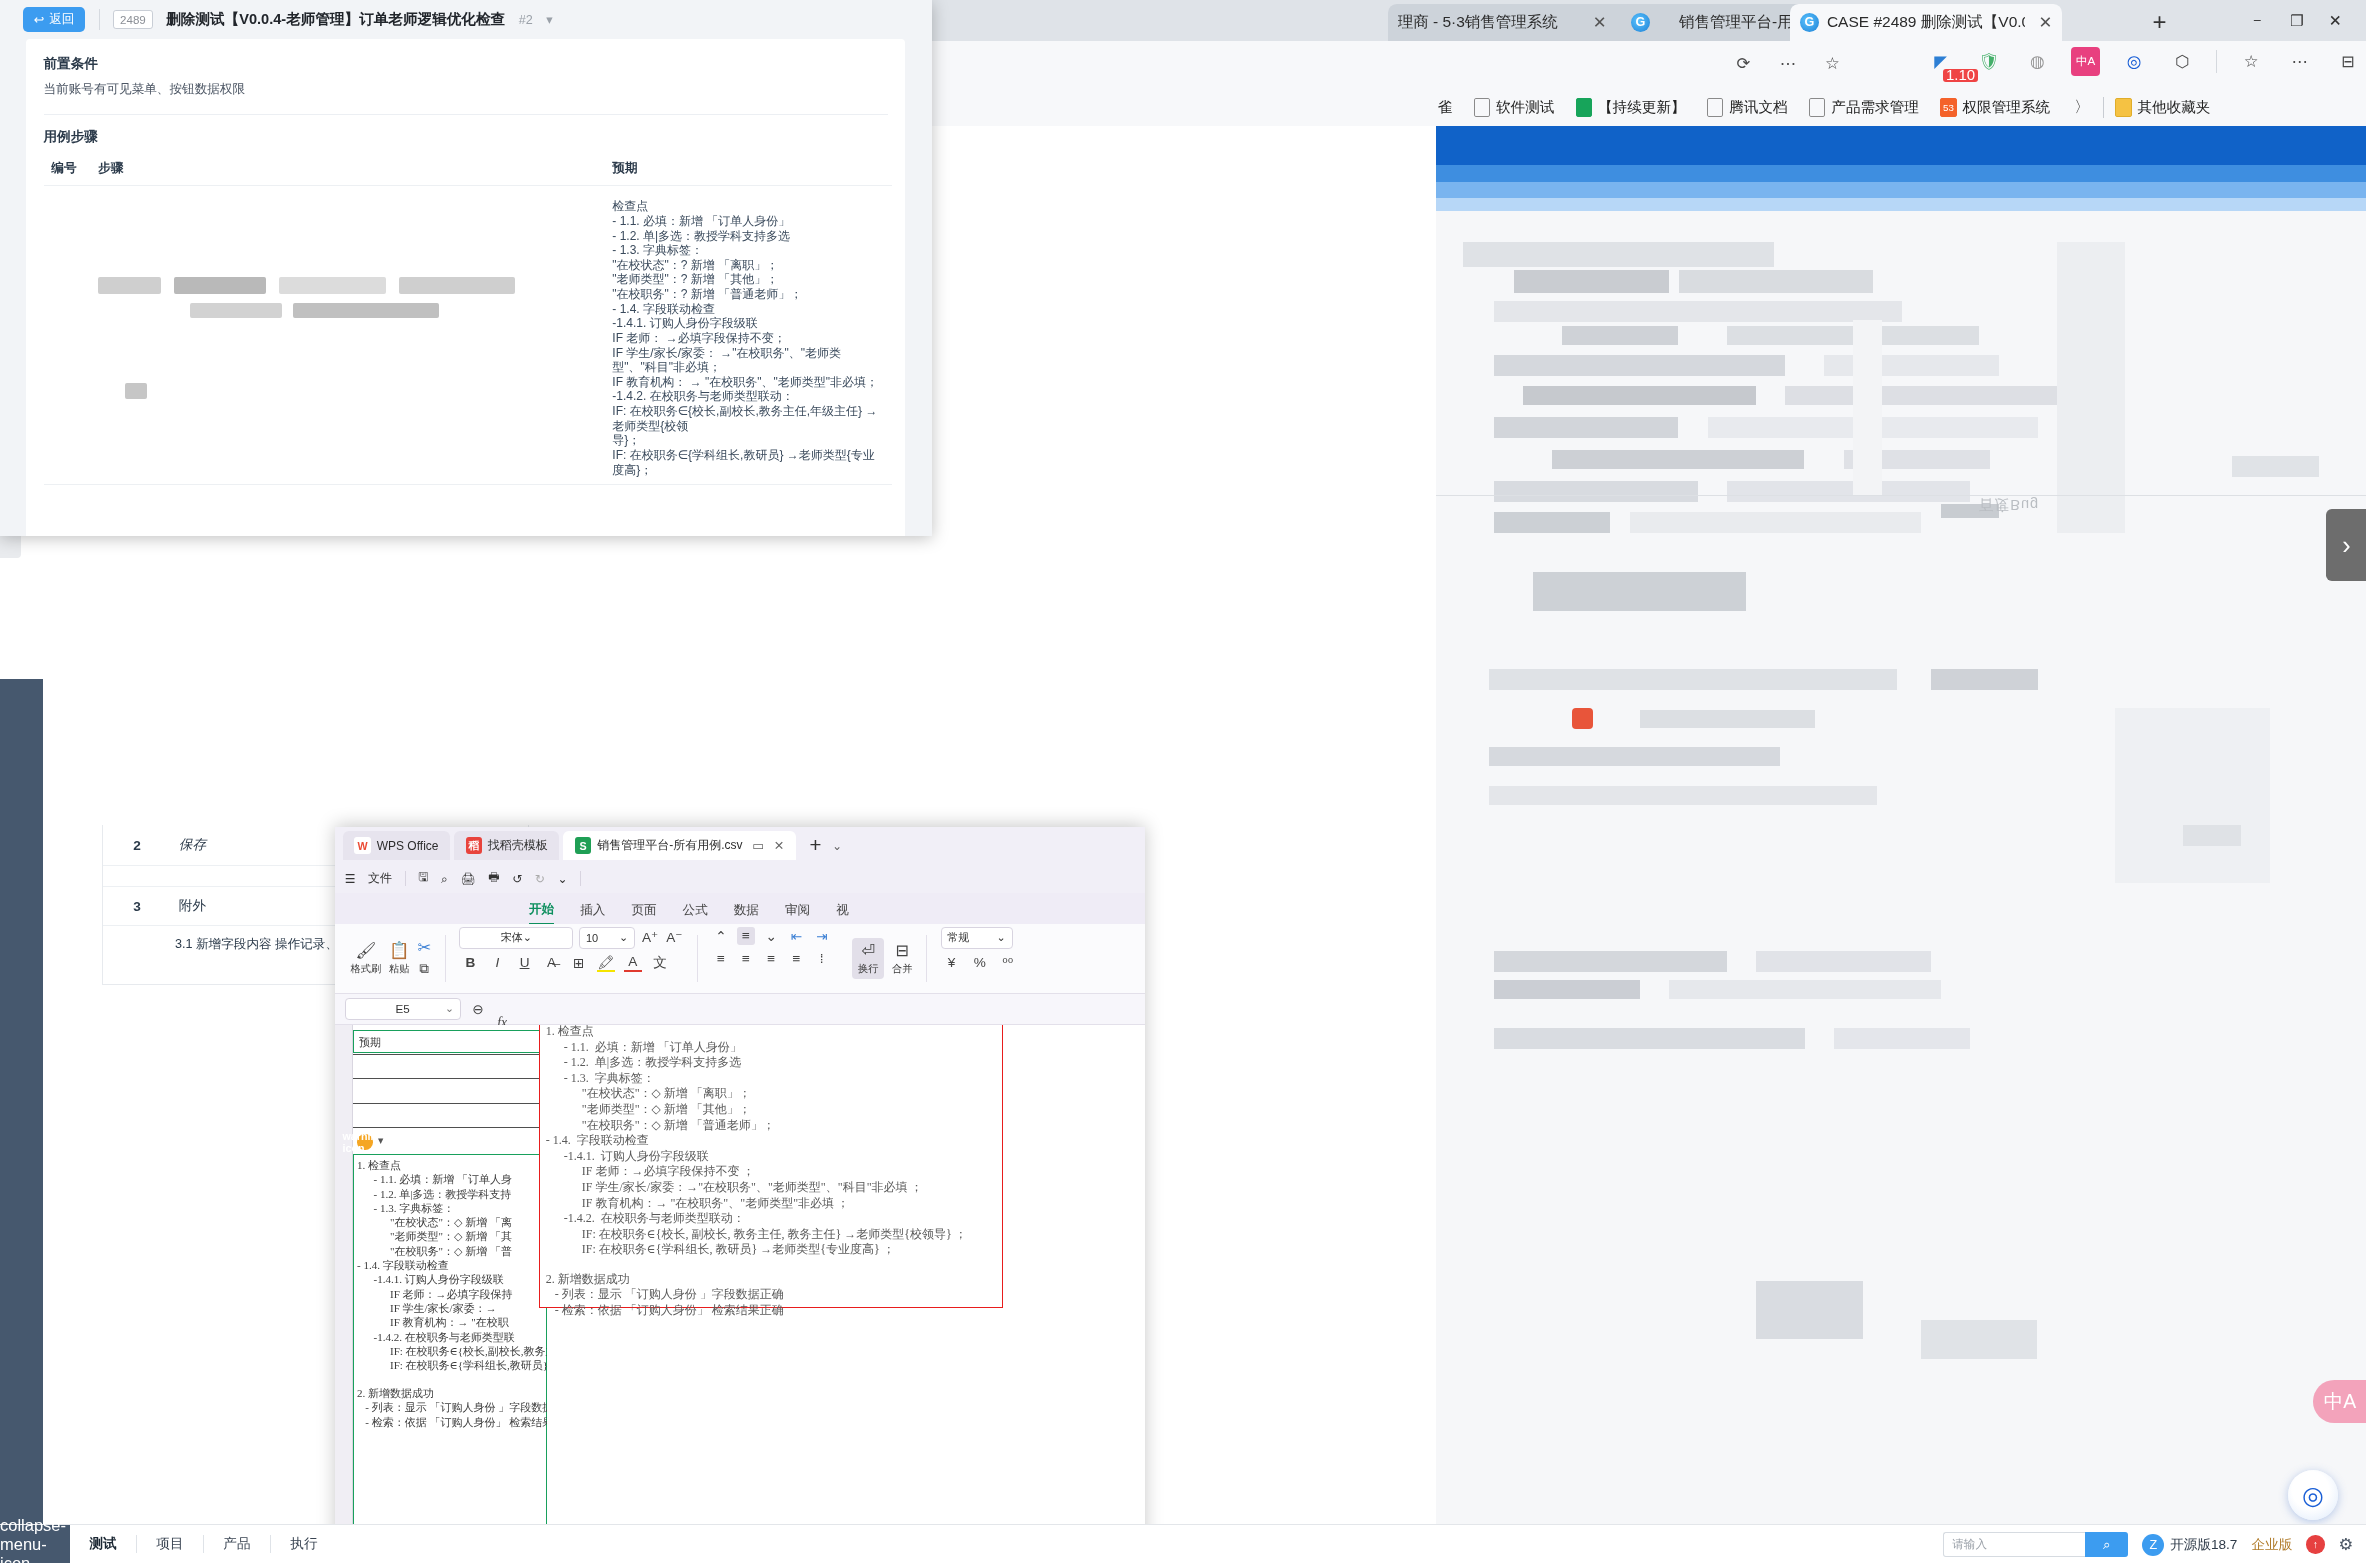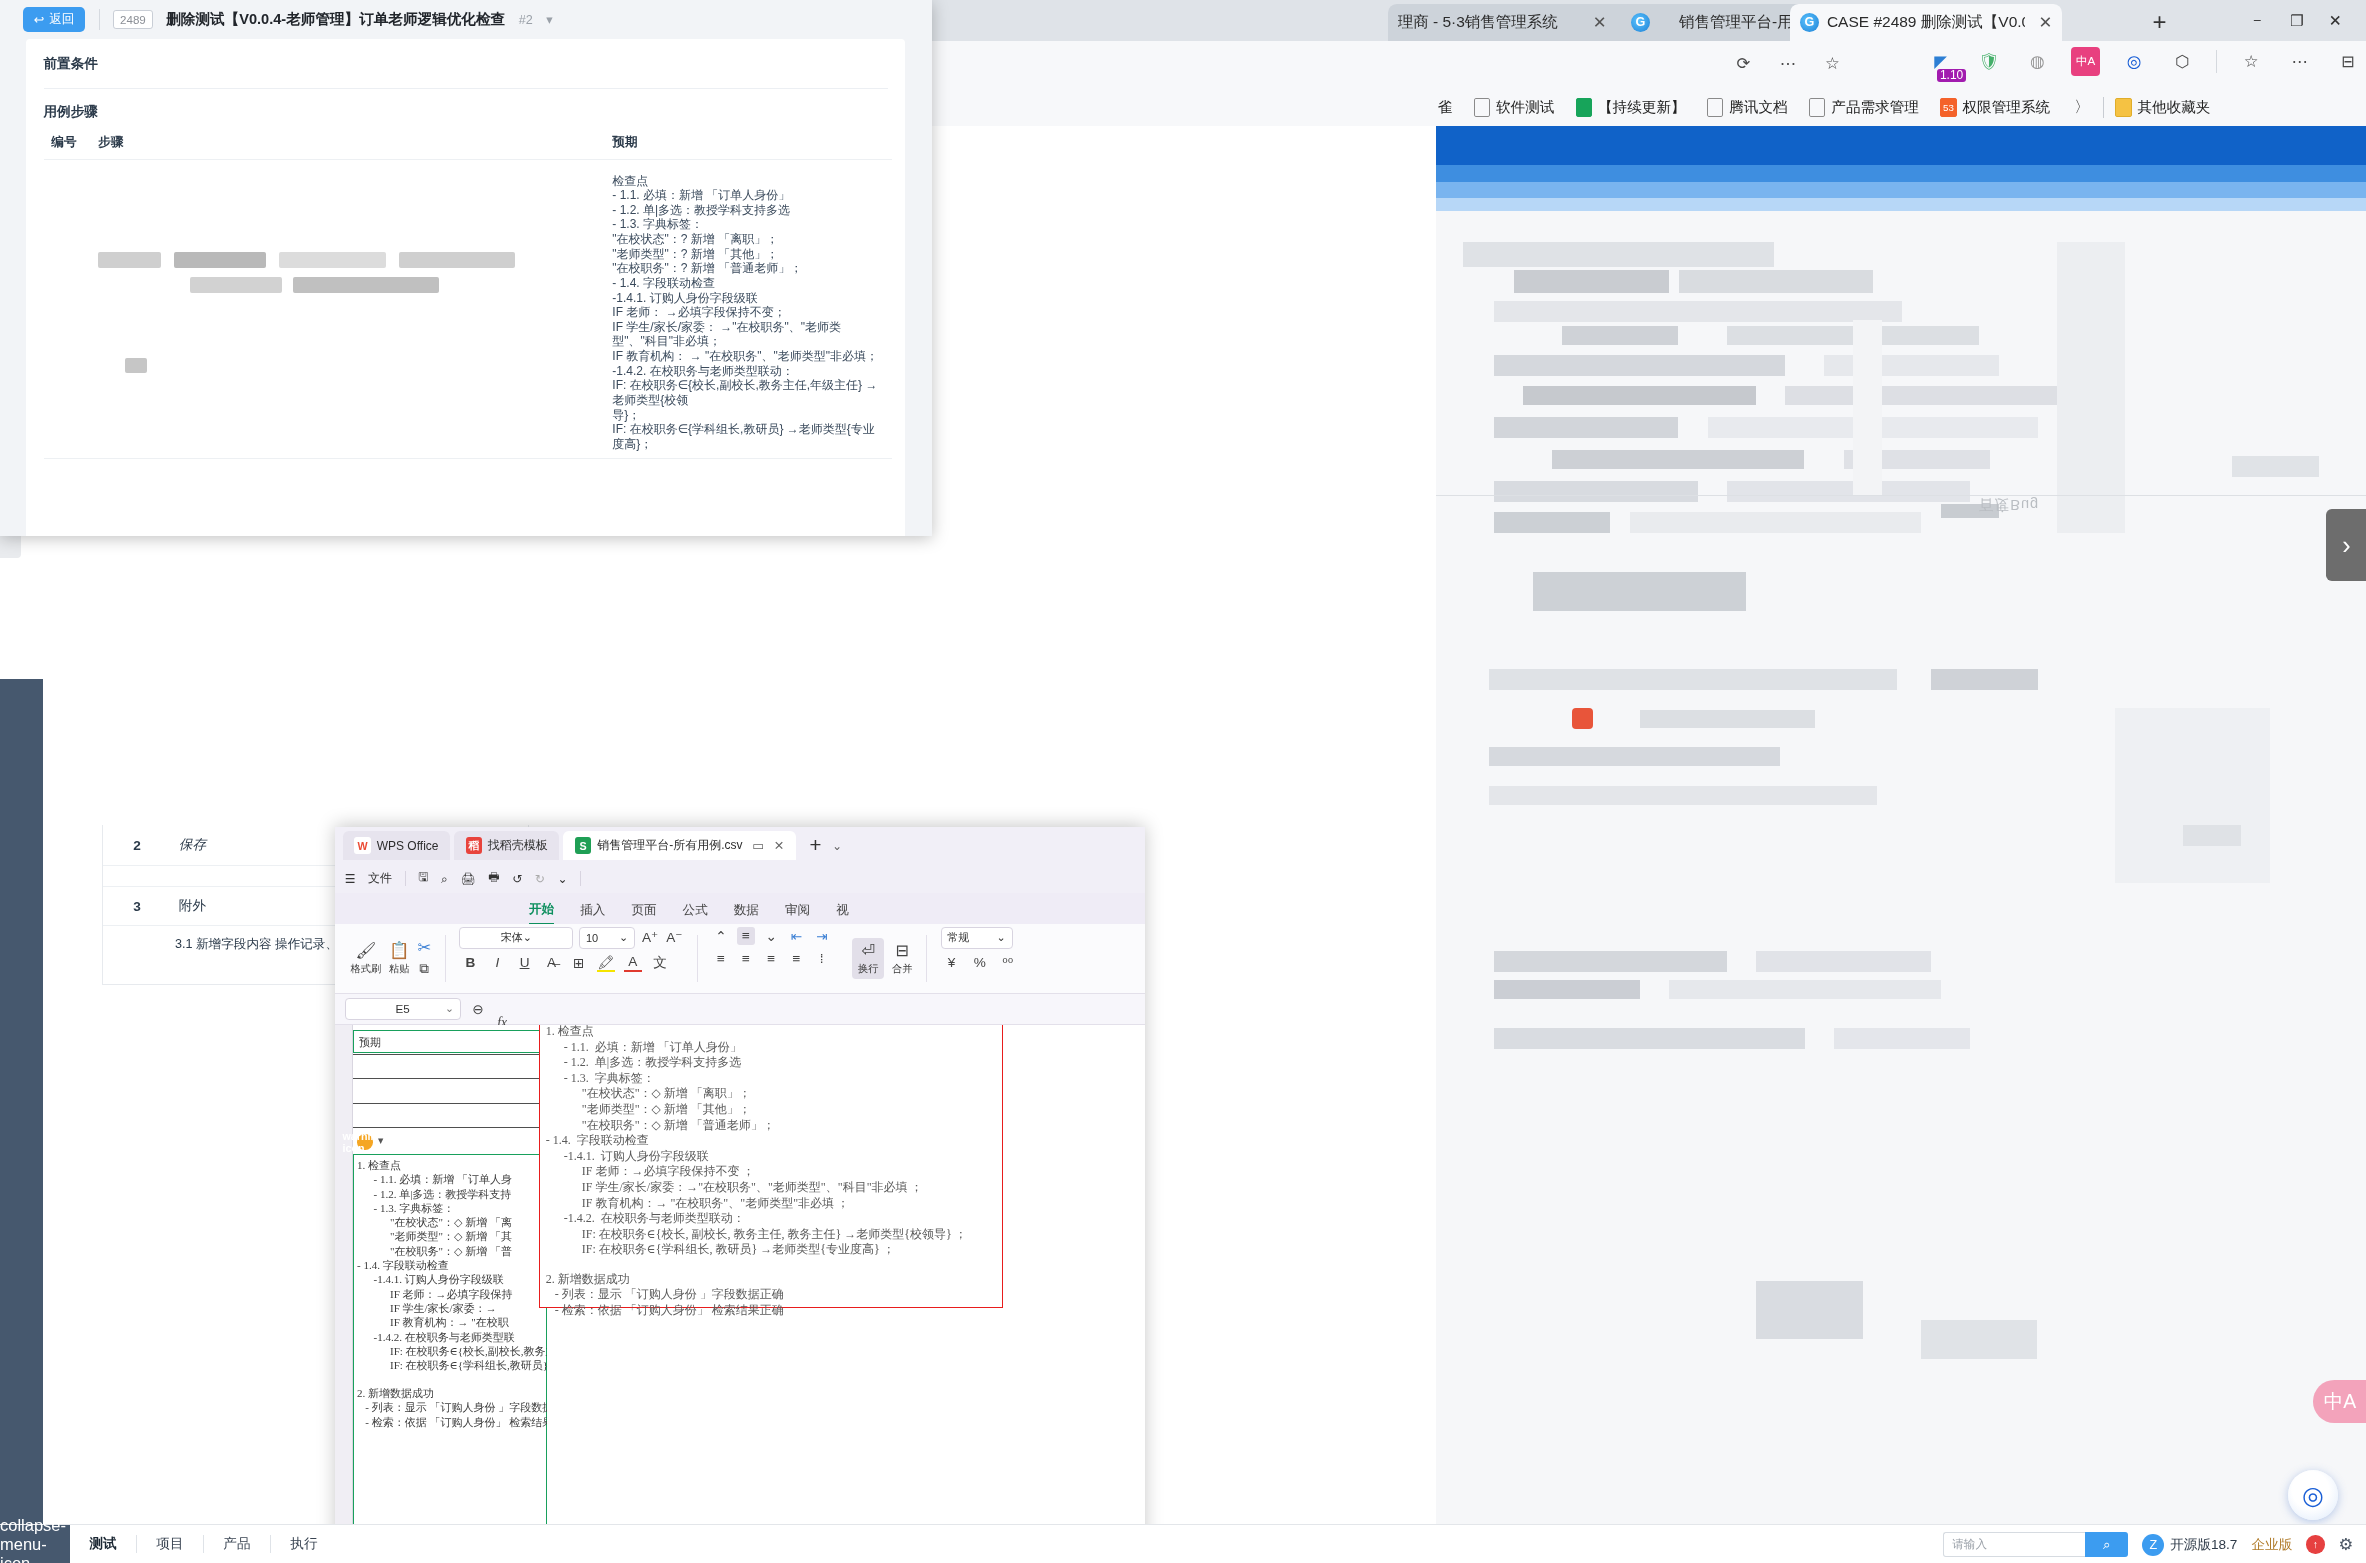--- a/index.html
+++ b/index.html
@@ -24,22 +24,22 @@
   .br-newtab { position:absolute; top:7.8px; width:33px; height:29px; color:#333; font-size:24px;
     display:flex; align-items:center; justify-content:center; }
   .win-btns { position:absolute; right:3.9px; top:0; height:41px; display:flex; align-items:center; gap:25px;
     padding-right:21.3px; color:#333; font-size:15.5px; }
 
   .br-toolbar { position:absolute; left:0; top:41px; width:2367px; height:49px; background:#f7f8fa; }
   .br-navicons { position:absolute; left:1729px; top:7.8px; display:flex; align-items:center; gap:15.5px; }
   .ic { width:29px; height:29px; display:flex; align-items:center; justify-content:center;
     font-size:16.5px; color:#4a4a4a; position:relative; }
   .br-ext { position:absolute; left:1926px; top:5.8px; display:flex; align-items:center; gap:19.4px; }
-  .ext-badge { position:absolute; bottom:-5.8px; left:11px; background:#a21caf; color:#fff;
-    font-size:12px; border-radius:2.9px; padding:0 2.9px; line-height:12.6px; }
+  .ext-badge { position:absolute; bottom:-5.8px; left:17px; background:#ef4444; color:#fff;
+    font-size:15px; border-radius:2.9px; padding:0 2.9px; line-height:12.6px; }
 
   .br-bkmk { position:absolute; left:0; top:89px; width:2367px; height:37px; background:#f7f8fa;
     display:flex; align-items:center; font-size:14.6px; color:#222; }
   .bk { display:flex; align-items:center; gap:5.8px; padding:0 10.7px; white-space:nowrap; }
   .bk-ic { width:16.5px; height:18.4px; border:1.5px solid #8a8a8a; border-radius:1.9px; flex:0 0 auto; }
   .bk-ic.green { background:#17a45a; border-color:#17a45a; }
   .bk-ic.orange { background:#f4622a; border-color:#f4622a; color:#fff; font-size:9.7px;
     display:flex; align-items:center; justify-content:center; }
   .bk-ic.folder { background:#f5c243; border-color:#e0ad2a; border-radius:1.9px; }
   .bk-chev { padding:0 13.6px; color:#444; font-size:15.5px; }
@@ -325,20 +325,21 @@
       </button>
       <span class="zt-divider"></span>
       <span class="zt-id">2489</span>
       <span class="zt-title">删除测试【V0.0.4-老师管理】订单老师逻辑优化检查</span>
       <span class="zt-sub">#2</span>
       <span class="zt-sub">▾</span>
     </div>
 
     <div class="zt-card">
       <div class="sec-h">前置条件</div>
+      <div class="sec-p">当前账号有可见菜单、按钮数据权限</div>
       <div class="hr"></div>
       <div class="sec-h" style="padding-top:13.6px;">用例步骤</div>
 
       <table class="tbl">
         <colgroup>
             <col style="width:47px">
             <col style="width:514px">
             <col style="width:287px">
           </colgroup>
         <thead>

